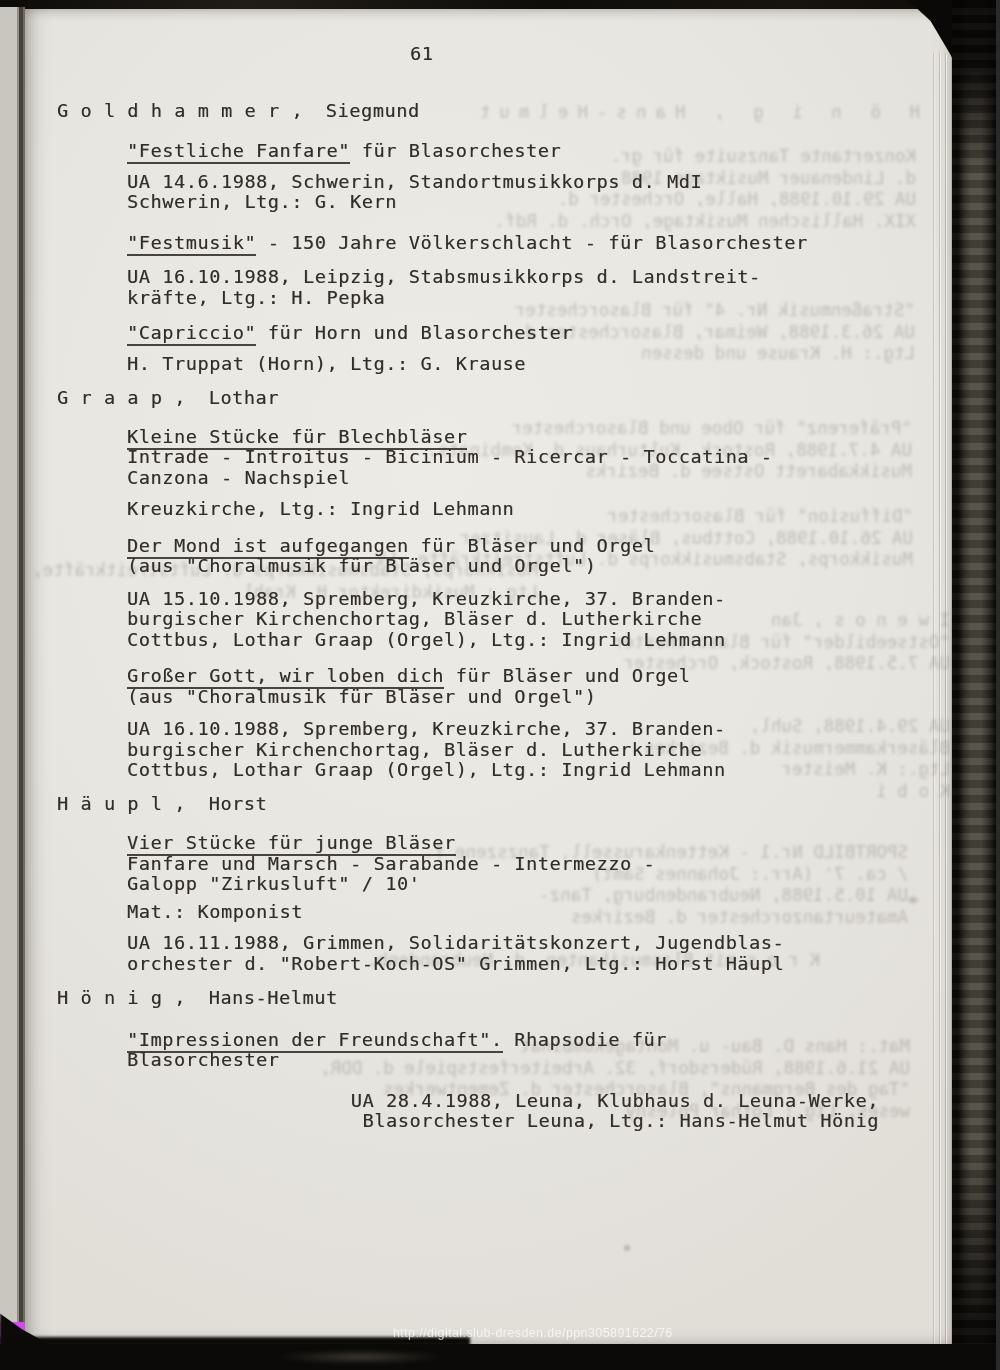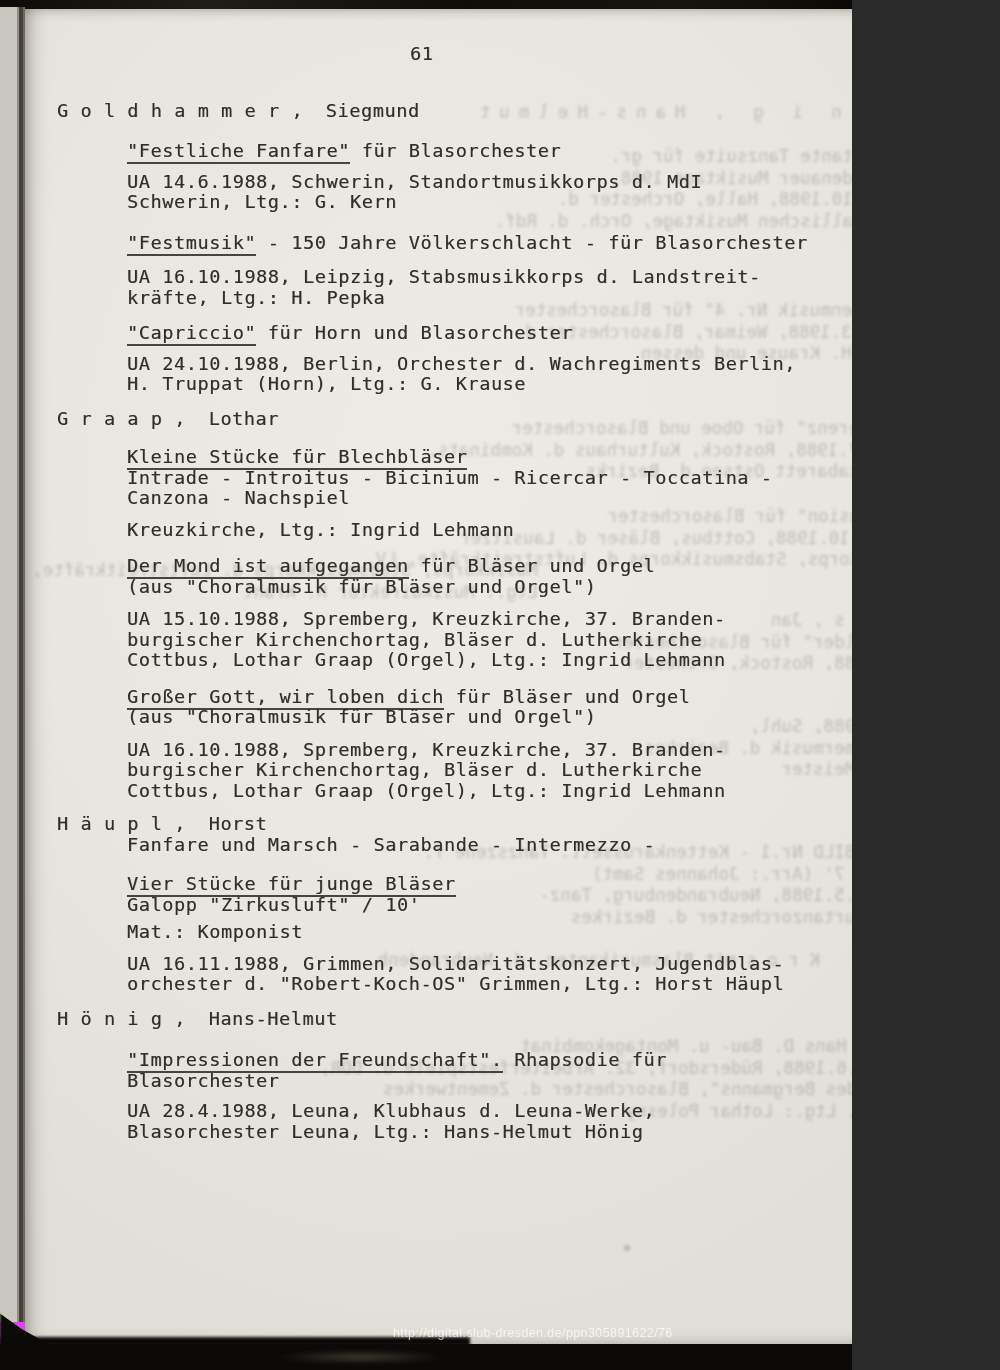--- a/index.html
+++ b/index.html
@@ -1,17 +1,17 @@
 <!DOCTYPE html>
 <html><head>
 <meta charset="utf-8">
 <style>
   html,body { margin:0; padding:0; background:#2a2a2a; }
   .scan {
-    position:relative; width:852px; height:1370px; overflow:hidden;
+    position:relative; width:996px; height:1370px; overflow:hidden;
     background:#d946ef;
     font-family:"DejaVu Sans Mono", monospace;
   }
   
   .left-strip {
     position:absolute; left:0; top:7px; width:25px; height:1315px;
     background:linear-gradient(90deg,#c9c6c0 0 17px,#938e86 17px 19px,#45413b 19px 23px,#6e6961 23px 25px);
   }
   
   .sheet {
@@ -173,21 +173,20 @@
       <div class="ln" style="margin-top:20px;"><span class="u">"Festmusik"</span><span> - 150 Jahre Völkerschlacht - für Blasorchester</span></div>
       <div style="margin-top:14px;">
           <div class="ln">UA 16.10.1988, Leipzig, Stabsmusikkorps d. Landstreit-</div>
           <div class="ln">kräfte, Ltg.: H. Pepka</div>
         </div>
     </div>
 
     <div class="entry">
       <div class="ln" style="margin-top:15px;"><span class="u">"Capriccio"</span><span> für Horn und Blasorchester</span></div>
       <div style="margin-top:10px;">
-          <div class="ln">UA 24.10.1988, Berlin, Orchester d. Wachregiments Berlin,</div>
           <div class="ln">H. Truppat (Horn), Ltg.: G. Krause</div>
         </div>
     </div>
 
     <div class="ln head" style="margin-top:14px;"><span class="sp">Graap,</span><span class="fn">Lothar</span></div>
 
     <div class="entry">
       <div class="ln" style="margin-top:18px;"><span class="u">Kleine Stücke für Blechbläser</span><span></span></div>
       <div class="ln">Intrade - Introitus - Bicinium - Ricercar - Toccatina -</div>
       <div class="ln">Canzona - Nachspiel</div>
@@ -212,36 +211,36 @@
       <div style="margin-top:12px;">
           <div class="ln">UA 16.10.1988, Spremberg, Kreuzkirche, 37. Branden-</div>
           <div class="ln">burgischer Kirchenchortag, Bläser d. Lutherkirche</div>
           <div class="ln">Cottbus, Lothar Graap (Orgel), Ltg.: Ingrid Lehmann</div>
         </div>
     </div>
 
     <div class="ln head" style="margin-top:13px;"><span class="sp">Häupl,</span><span class="fn">Horst</span></div>
 
     <div class="entry">
+      <div class="ln" style="margin-top:19px;"><span class="u">Vier Stücke für junge Bläser</span><span></span></div>
       <div class="ln">Fanfare und Marsch - Sarabande - Intermezzo -</div>
-      <div class="ln" style="margin-top:19px;"><span class="u">Vier Stücke für junge Bläser</span><span></span></div>
       <div class="ln">Galopp "Zirkusluft" / 10'</div>
       <div class="ln" style="margin-top:7px;">Mat.: Komponist</div>
       <div style="margin-top:11px;">
           <div class="ln">UA 16.11.1988, Grimmen, Solidaritätskonzert, Jugendblas-</div>
           <div class="ln">orchester d. "Robert-Koch-OS" Grimmen, Ltg.: Horst Häupl</div>
         </div>
     </div>
 
     <div class="ln head" style="margin-top:14px;"><span class="sp">Hönig,</span><span class="fn">Hans-Helmut</span></div>
 
     <div class="entry">
       <div class="ln" style="margin-top:21px;"><span class="u">"Impressionen der Freundschaft".</span><span> Rhapsodie für</span></div>
       <div class="ln">Blasorchester</div>
-      <div style="margin-top:10px;">
+      <div style="margin-top:20px;text-align:right;">
           <div class="ln">UA 28.4.1988, Leuna, Klubhaus d. Leuna-Werke,</div>
           <div class="ln">Blasorchester Leuna, Ltg.: Hans-Helmut Hönig</div>
         </div>
     </div>
   </div>
 
   <div class="top-strip"></div>
   <div class="left-strip"></div>
   <div class="corner-tr"></div>
   <div class="right-band"></div>

